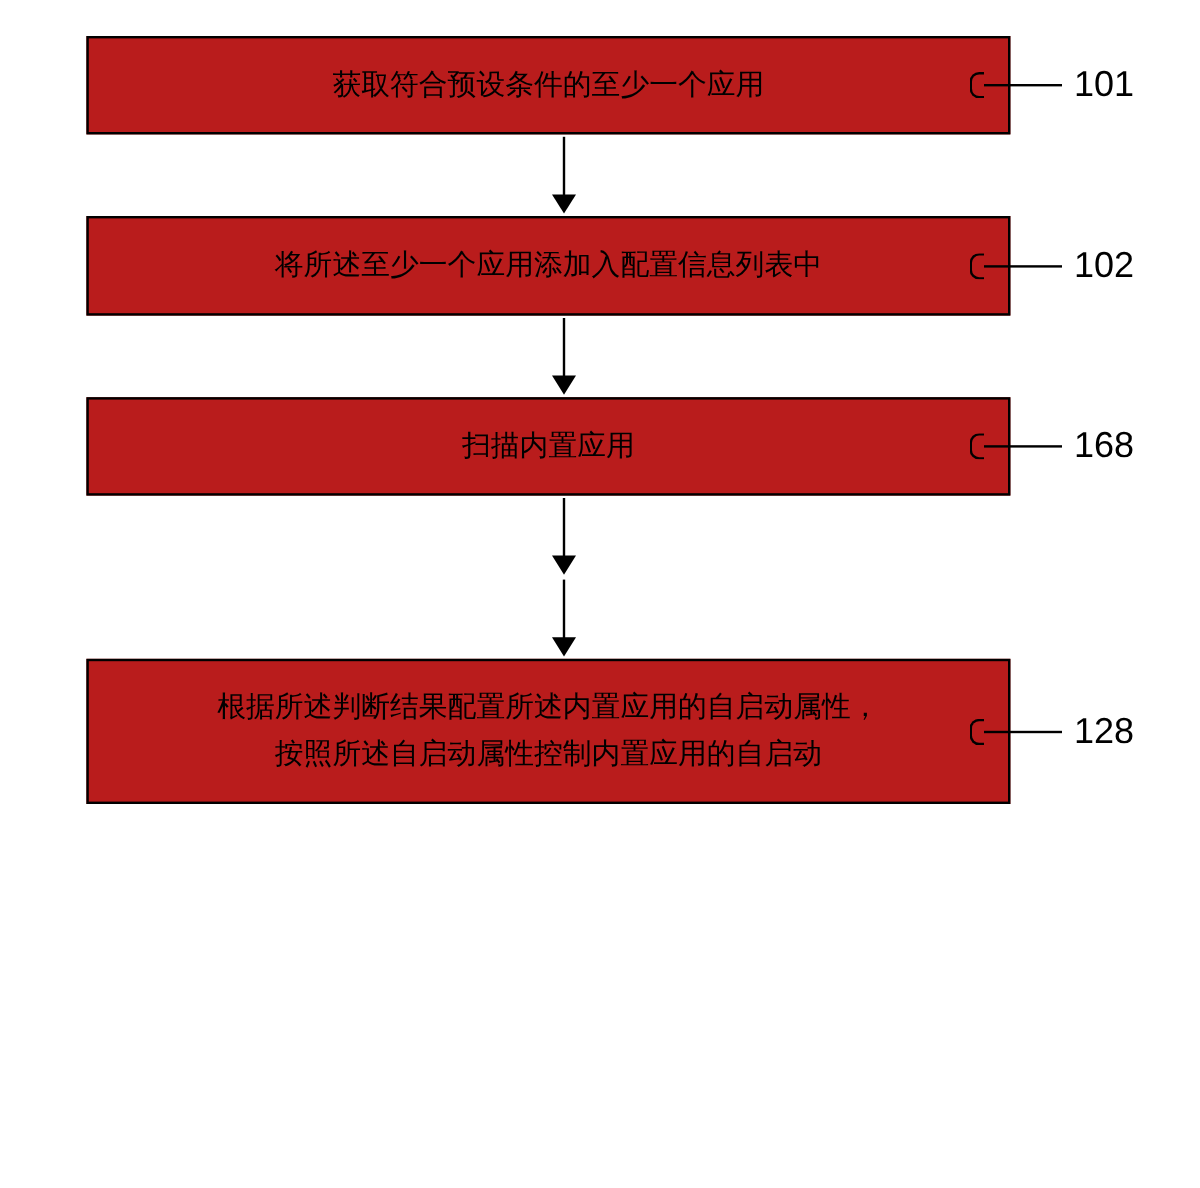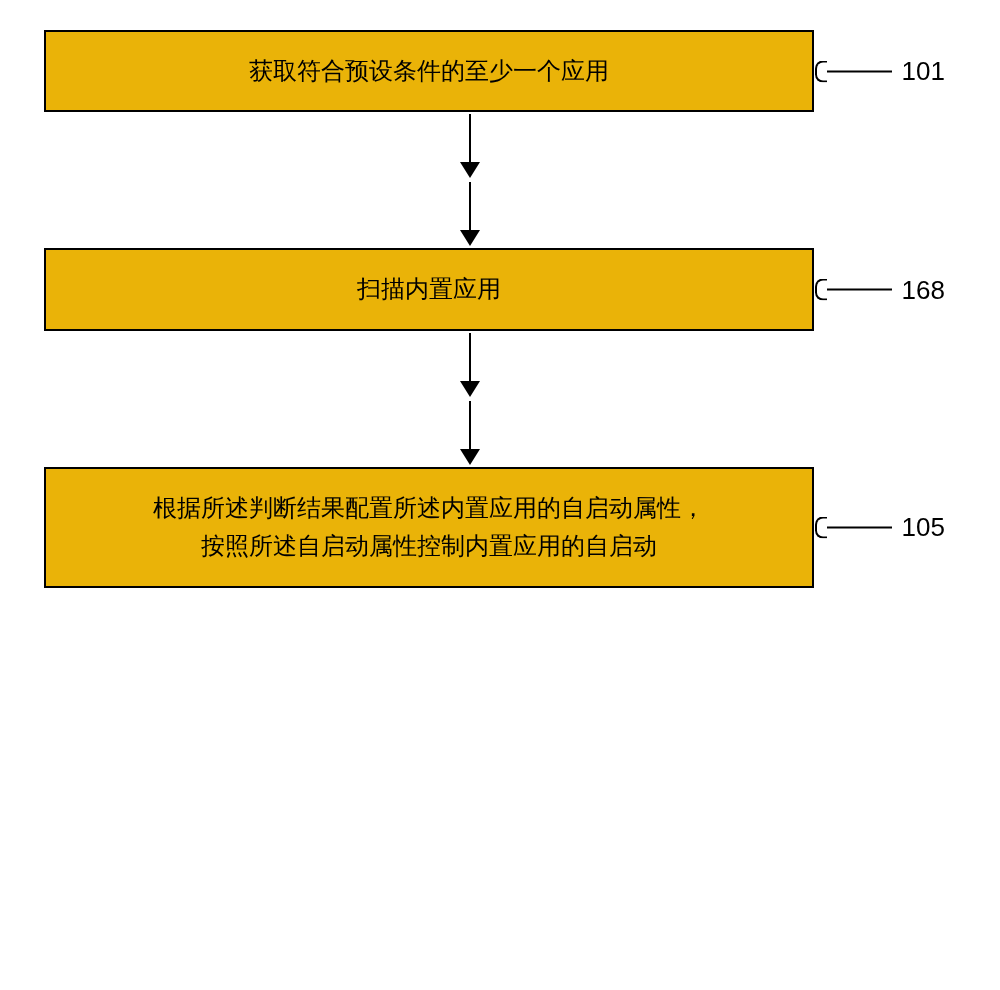--- a/index.html
+++ b/index.html
@@ -22,29 +22,29 @@
       width: 100%;
     }
     .step-row {
       display: flex;
       align-items: center;
       width: 100%;
       position: relative;
     }
     .step-box {
       border: 2px solid #000;
-      background: #eab308;
+      background: #b91c1c;
       display: flex;
       align-items: center;
       justify-content: center;
       text-align: center;
       padding: 20px 30px;
       font-size: 24px;
       line-height: 1.6;
-      margin-left: 44px;
+      margin-left: 72px;
       width: 770px;
     }
     .step-box.tall {
       min-height: 110px;
     }
     .step-box.short {
       min-height: 75px;
     }
     .label-connector {
       position: absolute;
@@ -66,21 +66,21 @@
       top: -10px;
       width: 12px;
       height: 22px;
       border-left: 2px solid #000;
       border-top: 2px solid #000;
       border-bottom: 2px solid #000;
       border-radius: 8px 0 0 8px;
       border-right: none;
     }
     .step-label {
-      font-size: 26px;
+      font-size: 30px;
       margin-left: 10px;
       font-family: Arial, sans-serif;
     }
     .arrow-container {
       height: 68px;
       display: flex;
       flex-direction: column;
       align-items: center;
       justify-content: center;
       margin-left: -60px;
@@ -117,20 +117,31 @@
       </div>
       <span class="step-label">101</span>
     </div>
   </div>
 
   <div class="arrow-container">
     <div class="arrow-line"></div>
     <div class="arrow-head"></div>
   </div>
 
+  <div class="step-row">
+    <div class="step-box short">
+      <span class="step-text">将所述至少一个应用添加入配置信息列表中</span>
+    </div>
+    <div class="label-connector">
+      <div class="connector-line">
+        <div class="connector-curve"></div>
+      </div>
+      <span class="step-label">102</span>
+    </div>
+  </div>
 
   <div class="arrow-container">
     <div class="arrow-line"></div>
     <div class="arrow-head"></div>
   </div>
 
   <div class="step-row">
     <div class="step-box short">
       <span class="step-text">扫描内置应用</span>
     </div>
@@ -155,17 +166,17 @@
 
   <div class="step-row">
     <div class="step-box tall">
       <span class="step-text">根据所述判断结果配置所述内置应用的自启动属性，
 按照所述自启动属性控制内置应用的自启动</span>
     </div>
     <div class="label-connector">
       <div class="connector-line">
         <div class="connector-curve"></div>
       </div>
-      <span class="step-label">105</span>
+      <span class="step-label">128</span>
     </div>
   </div>
 
 </div>
 
 </body></html>

